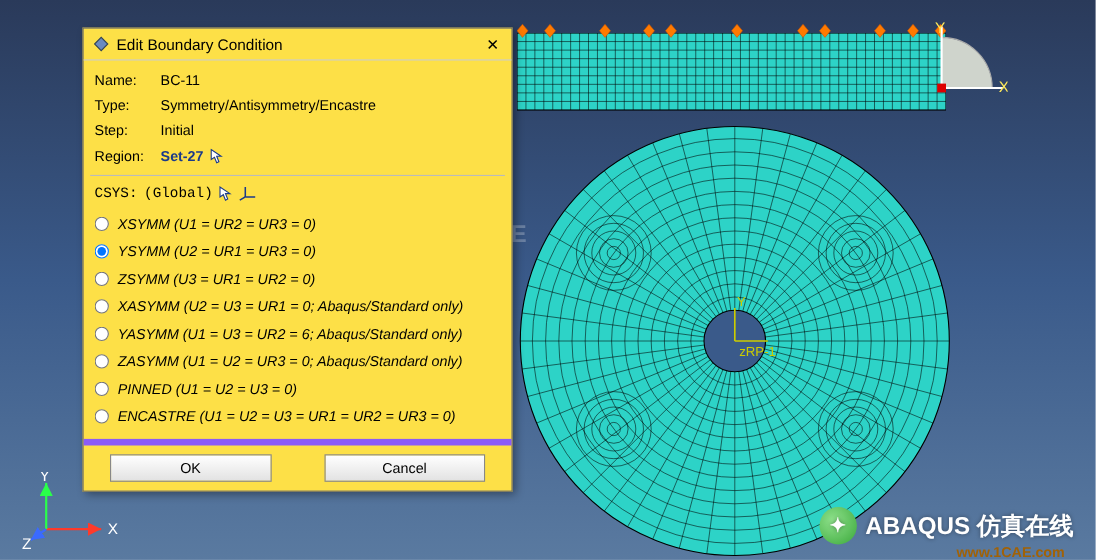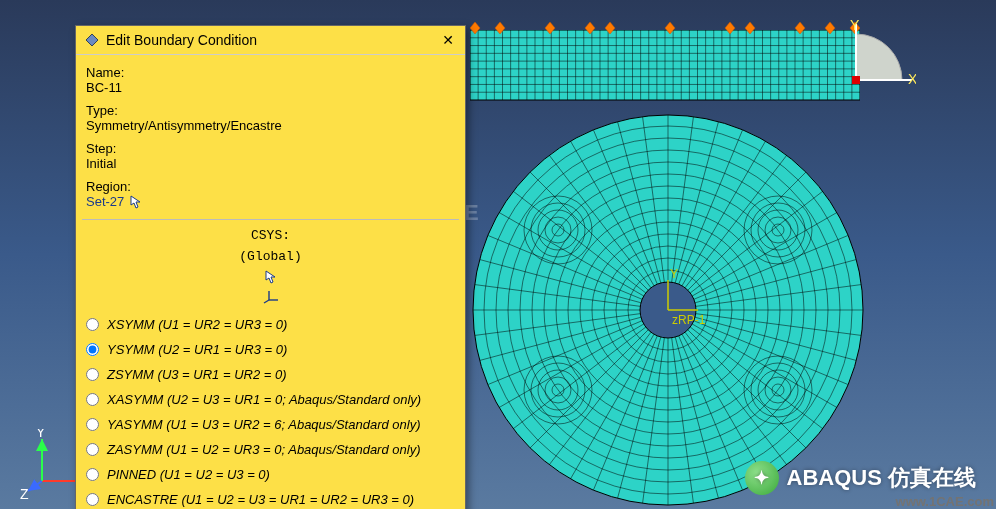--- a/index.html
+++ b/index.html
@@ -26,33 +26,33 @@
     border-bottom: 1px solid #ccc;
   }
   .tb-icon {
     width: 16px; height: 16px; margin-right: 6px;
     display: inline-flex; align-items: center; justify-content: center;
   }
   .tb-title { flex: 1; font-size: 14px; }
   .tb-close { width: 18px; text-align: center; font-size: 14px; cursor: default; }
 
   .info-rows { padding: 6px 10px 4px 10px; }
-  .info-row { display: flex; padding: 4px 0; flex-direction: column; }
+  .info-row { display: flex; padding: 4px 0; }
   .info-label { width: 60px; }
   .info-val { color: #000; display: flex; align-items: center; gap: 6px; }
-  .region-val { color: #1a3a8a; }
+  .region-val { color: #1a3a8a; font-weight: bold; }
   .cursor-icon {
     display:inline-block; width:12px; height:14px;
     position:relative;
   }
   .cursor-icon svg { width:12px; height:14px; }
 
   .hr { border-top: 1px solid #bbb; margin: 2px 6px; }
 
-  .csys-row { padding: 6px 10px; display:flex; align-items:center; gap:6px;flex-direction:column; }
+  .csys-row { padding: 6px 10px; display:flex; align-items:center; gap:6px; }
   .csys-label { font-family: "Courier New", monospace; }
   .csys-val { font-family: "Courier New", monospace; }
 
   .radio-list { padding: 2px 10px 8px 10px; }
   .radio-row { display:flex; align-items:center; padding: 5px 0; }
   .radio-row input { margin-right: 8px; }
   .radio-row label { font-size: 13px; font-style: italic; }
 
   .btn-row { display:flex; border-top:6px solid #8b5cf6; }
   .btn {
@@ -74,21 +74,21 @@
   
   .compass { position:absolute; right:80px; top:20px; width:70px; height:70px; }
 
   
   .watermark {
     position:absolute; right:20px; bottom:14px;
     color:#fff; font-size:22px; font-weight:bold;
     display:flex; align-items:center; gap:8px;
     text-shadow: 0 0 4px rgba(0,0,0,0.4);
   }
-  .wm-sub { position:absolute; right:2px; bottom:0px; color:#737373; font-size:13px; font-weight:bold; }
+  .wm-sub { position:absolute; right:28px; bottom:0px; color:#a16207; font-size:13px; font-weight:bold; }
   .wm-bubble {
     width:34px; height:34px; border-radius:50%;
     background: radial-gradient(circle at 35% 35%, #8de08a, #3aa83a);
     display:inline-flex; align-items:center; justify-content:center;
     color:#fff; font-size:18px;
   }
   .center-wm {
     position:absolute; left:420px; top:200px;
     color:rgba(255,255,255,0.25); font-size:22px; font-weight:bold;
     pointer-events:none;

